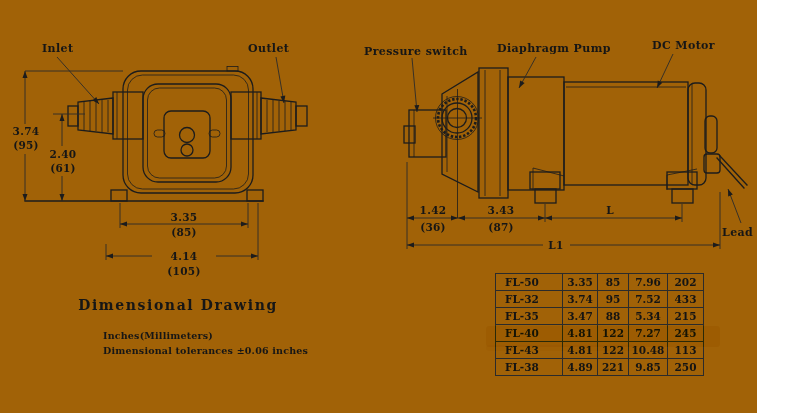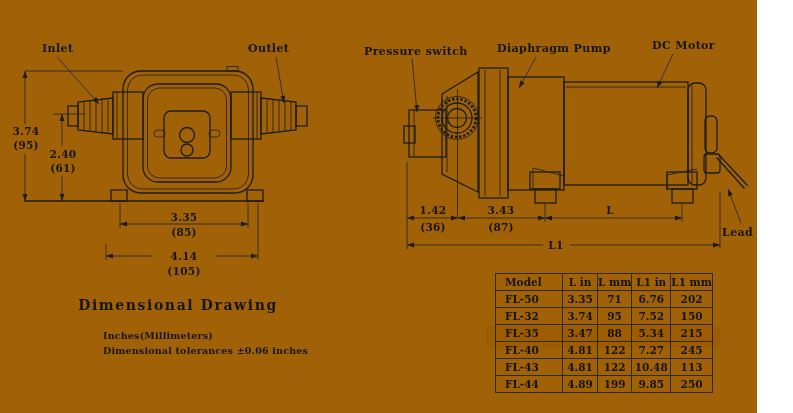--- a/index.html
+++ b/index.html
@@ -230,39 +230,32 @@
   <table id="dim-table">
     <colgroup>
       <col class="c-model">
         <col class="c-lin">
         <col class="c-lmm">
         <col class="c-l1in">
         <col class="c-l1mm">
     </colgroup>
     <tbody>
       <tr>
-        <th class="model-col">Model</th>
-        <th>L in</th>
-        <th>L mm</th>
-        <th>L1 in</th>
-        <th>L1 mm</th>
-      </tr>
-      <tr>
         <td class="model-col">FL-50</td>
         <td>3.35</td>
-        <td>71</td>
-        <td>6.76</td>
+        <td>85</td>
+        <td>7.96</td>
         <td>202</td>
       </tr>
       <tr>
         <td class="model-col">FL-32</td>
         <td>3.74</td>
         <td>95</td>
         <td>7.52</td>
-        <td>150</td>
+        <td>433</td>
       </tr>
       <tr>
         <td class="model-col">FL-35</td>
         <td>3.47</td>
         <td>88</td>
         <td>5.34</td>
         <td>215</td>
       </tr>
       <tr>
         <td class="model-col">FL-40</td>
@@ -272,23 +265,23 @@
         <td>245</td>
       </tr>
       <tr>
         <td class="model-col">FL-43</td>
         <td>4.81</td>
         <td>122</td>
         <td>10.48</td>
         <td>113</td>
       </tr>
       <tr>
-        <td class="model-col">FL-44</td>
+        <td class="model-col">FL-38</td>
         <td>4.89</td>
-        <td>199</td>
+        <td>221</td>
         <td>9.85</td>
         <td>250</td>
       </tr>
     </tbody>
   </table>
 
   <div class="hl-band"></div>
   <div class="hl-tail"></div>
 
 </div>

